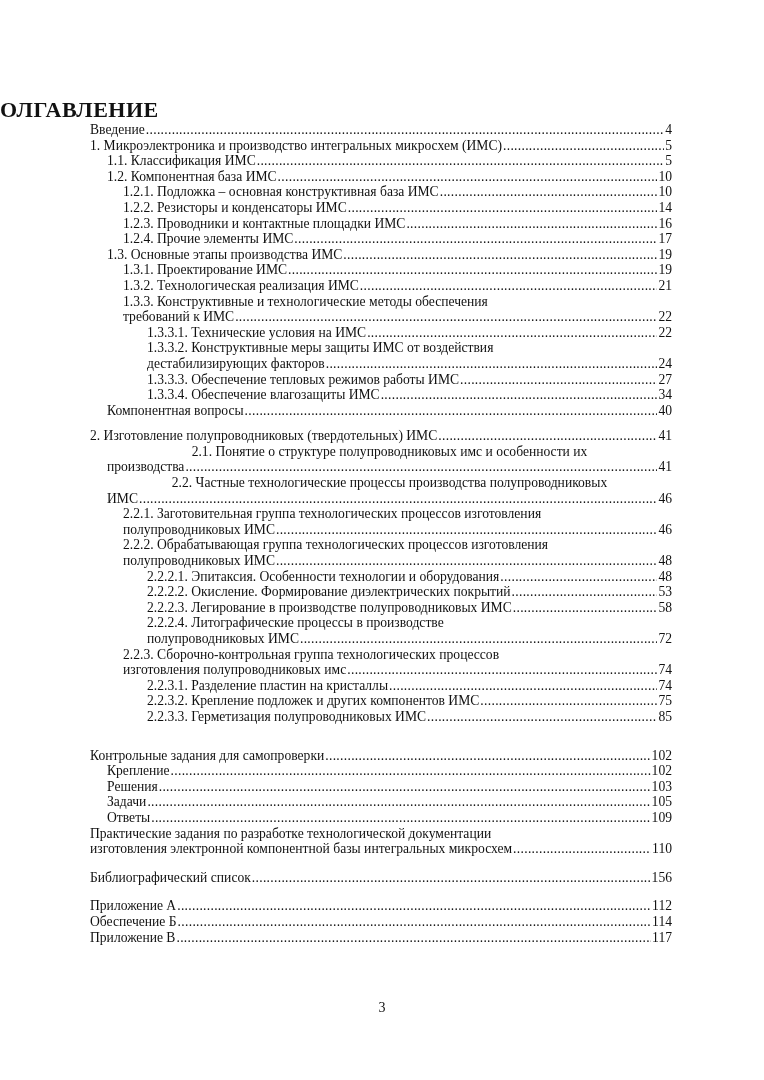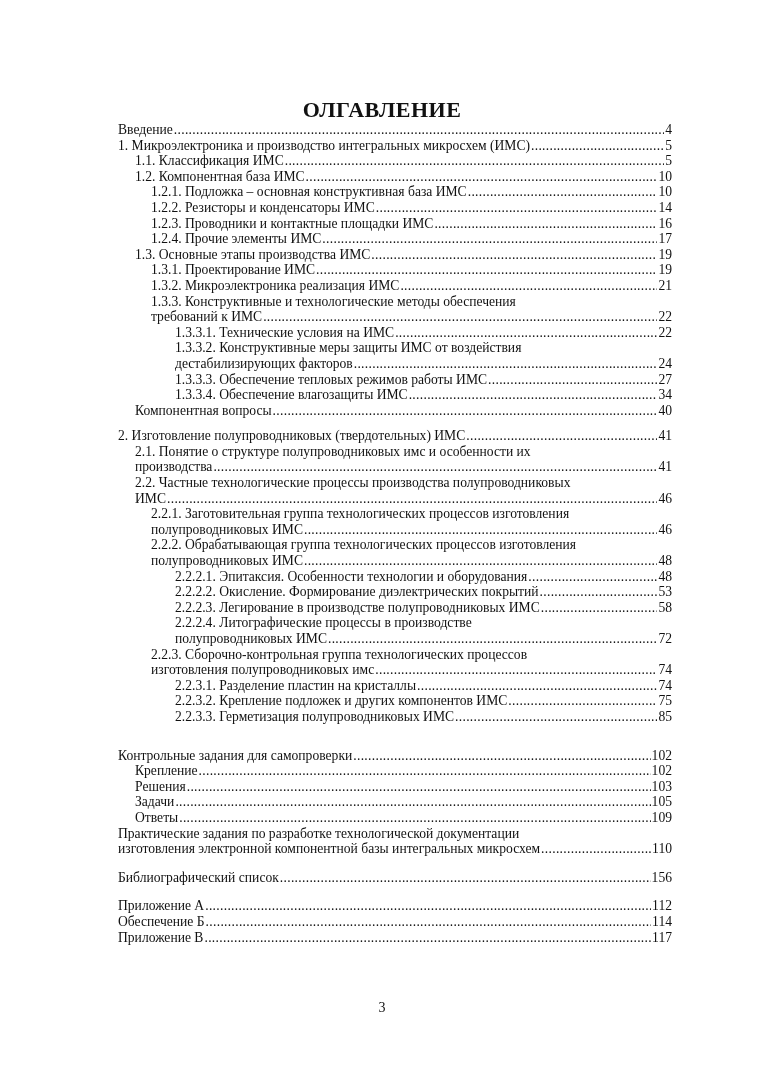--- a/index.html
+++ b/index.html
@@ -1,29 +1,29 @@
 <!DOCTYPE html>
 <html><head>
 <meta charset="utf-8">
 <style>
   html, body { margin: 0; padding: 0; background: #fff; }
   body { width: 764px; height: 1080px; position: relative; overflow: hidden;
          font-family: "Liberation Serif", "DejaVu Serif", serif; color: #111; }
-  .title { position: absolute; top: 97px; left: 0; width: 764px; text-align: center;
+  .title { position: absolute; top: 97px; left: 0; width: 764px; 
            font-weight: bold; font-size: 22px; letter-spacing: 0.5px; }
   .toc { position: absolute; top: 122px; left: 90px; width: 582px; }
   .row { display: flex; align-items: baseline; font-size: 13.6px; line-height: 15.6px; height: 15.6px; white-space: nowrap; }
-  .row .label { flex: 0 0 auto; margin-left: 28px; }
+  .row .label { flex: 0 0 auto; }
   .row .dots { flex: 1 1 auto; overflow: hidden; margin: 0 1px; letter-spacing: 0.3px; }
   .row .dots::before { content: "................................................................................................................................................................................................................................................"; }
   .row .page { flex: 0 0 auto; text-align: right; }
   .gap { height: 10px; }
   .gap2 { height: 13px; }
   .l0 { padding-left: 0; }
-  .l1 { padding-left: 17px; }
+  .l1 { padding-left: 17px; justify-content: center; }
   .l2 { padding-left: 33px; }
   .l3 { padding-left: 57px; }
   .footer-page { position: absolute; top: 1000px; left: 0; width: 764px; text-align: center; font-size: 14px; }
 </style>
 </head>
 <body>
 
 <div class="title">ОЛГАВЛЕНИЕ</div>
 
 <div class="toc">
@@ -72,21 +72,21 @@
       <span class="label">1.3. Основные этапы производства ИМС</span>
       <span class="dots"></span>
       <span class="page">19</span>
     </div>
   <div class="row l2">
       <span class="label">1.3.1. Проектирование  ИМС</span>
       <span class="dots"></span>
       <span class="page">19</span>
     </div>
   <div class="row l2">
-      <span class="label">1.3.2. Микроэлектроника реализация ИМС</span>
+      <span class="label">1.3.2. Технологическая реализация ИМС</span>
       <span class="dots"></span>
       <span class="page">21</span>
     </div>
   <div class="row l2 nodots">
       <span class="label">1.3.3. Конструктивные и технологические методы  обеспечения</span>
     </div>
   <div class="row l2">
       <span class="label">требований к ИМС</span>
       <span class="dots"></span>
       <span class="page">22</span>

